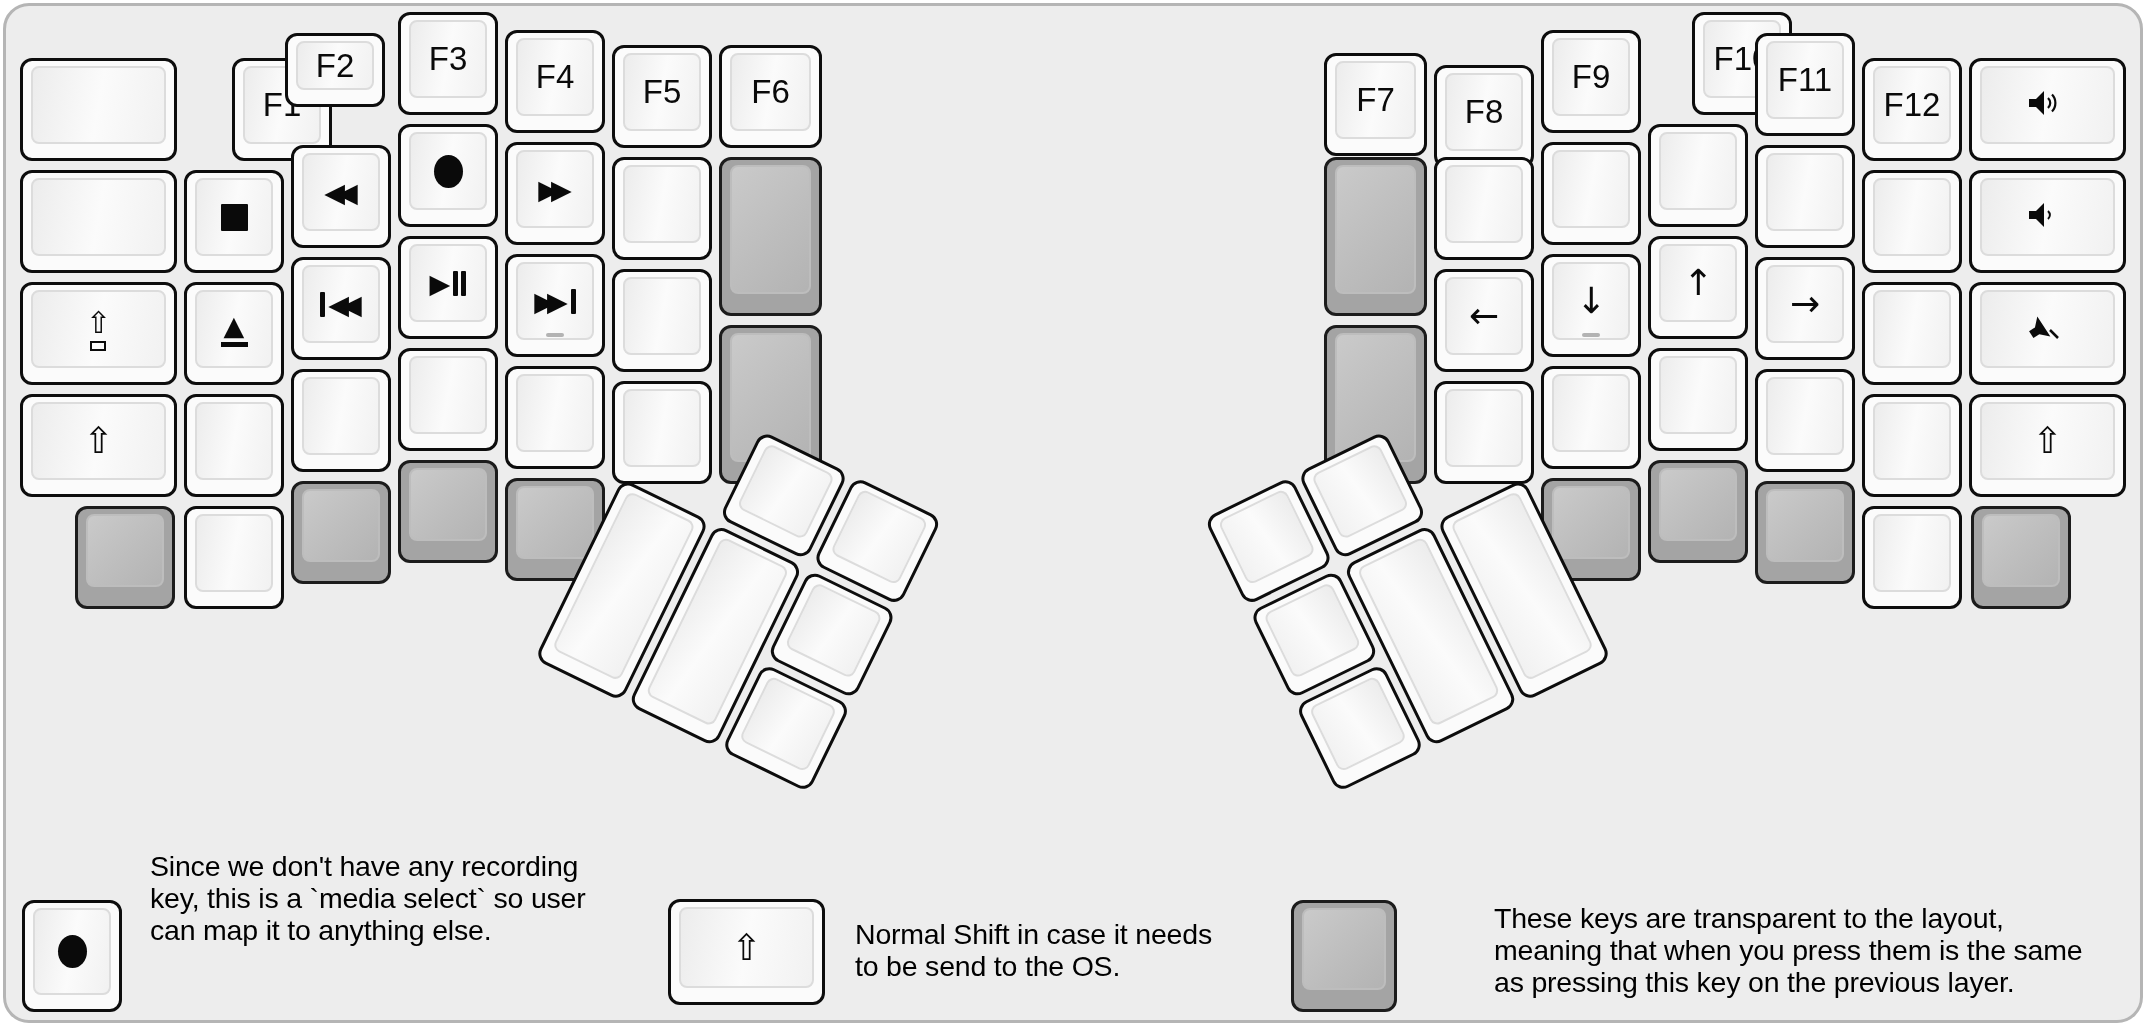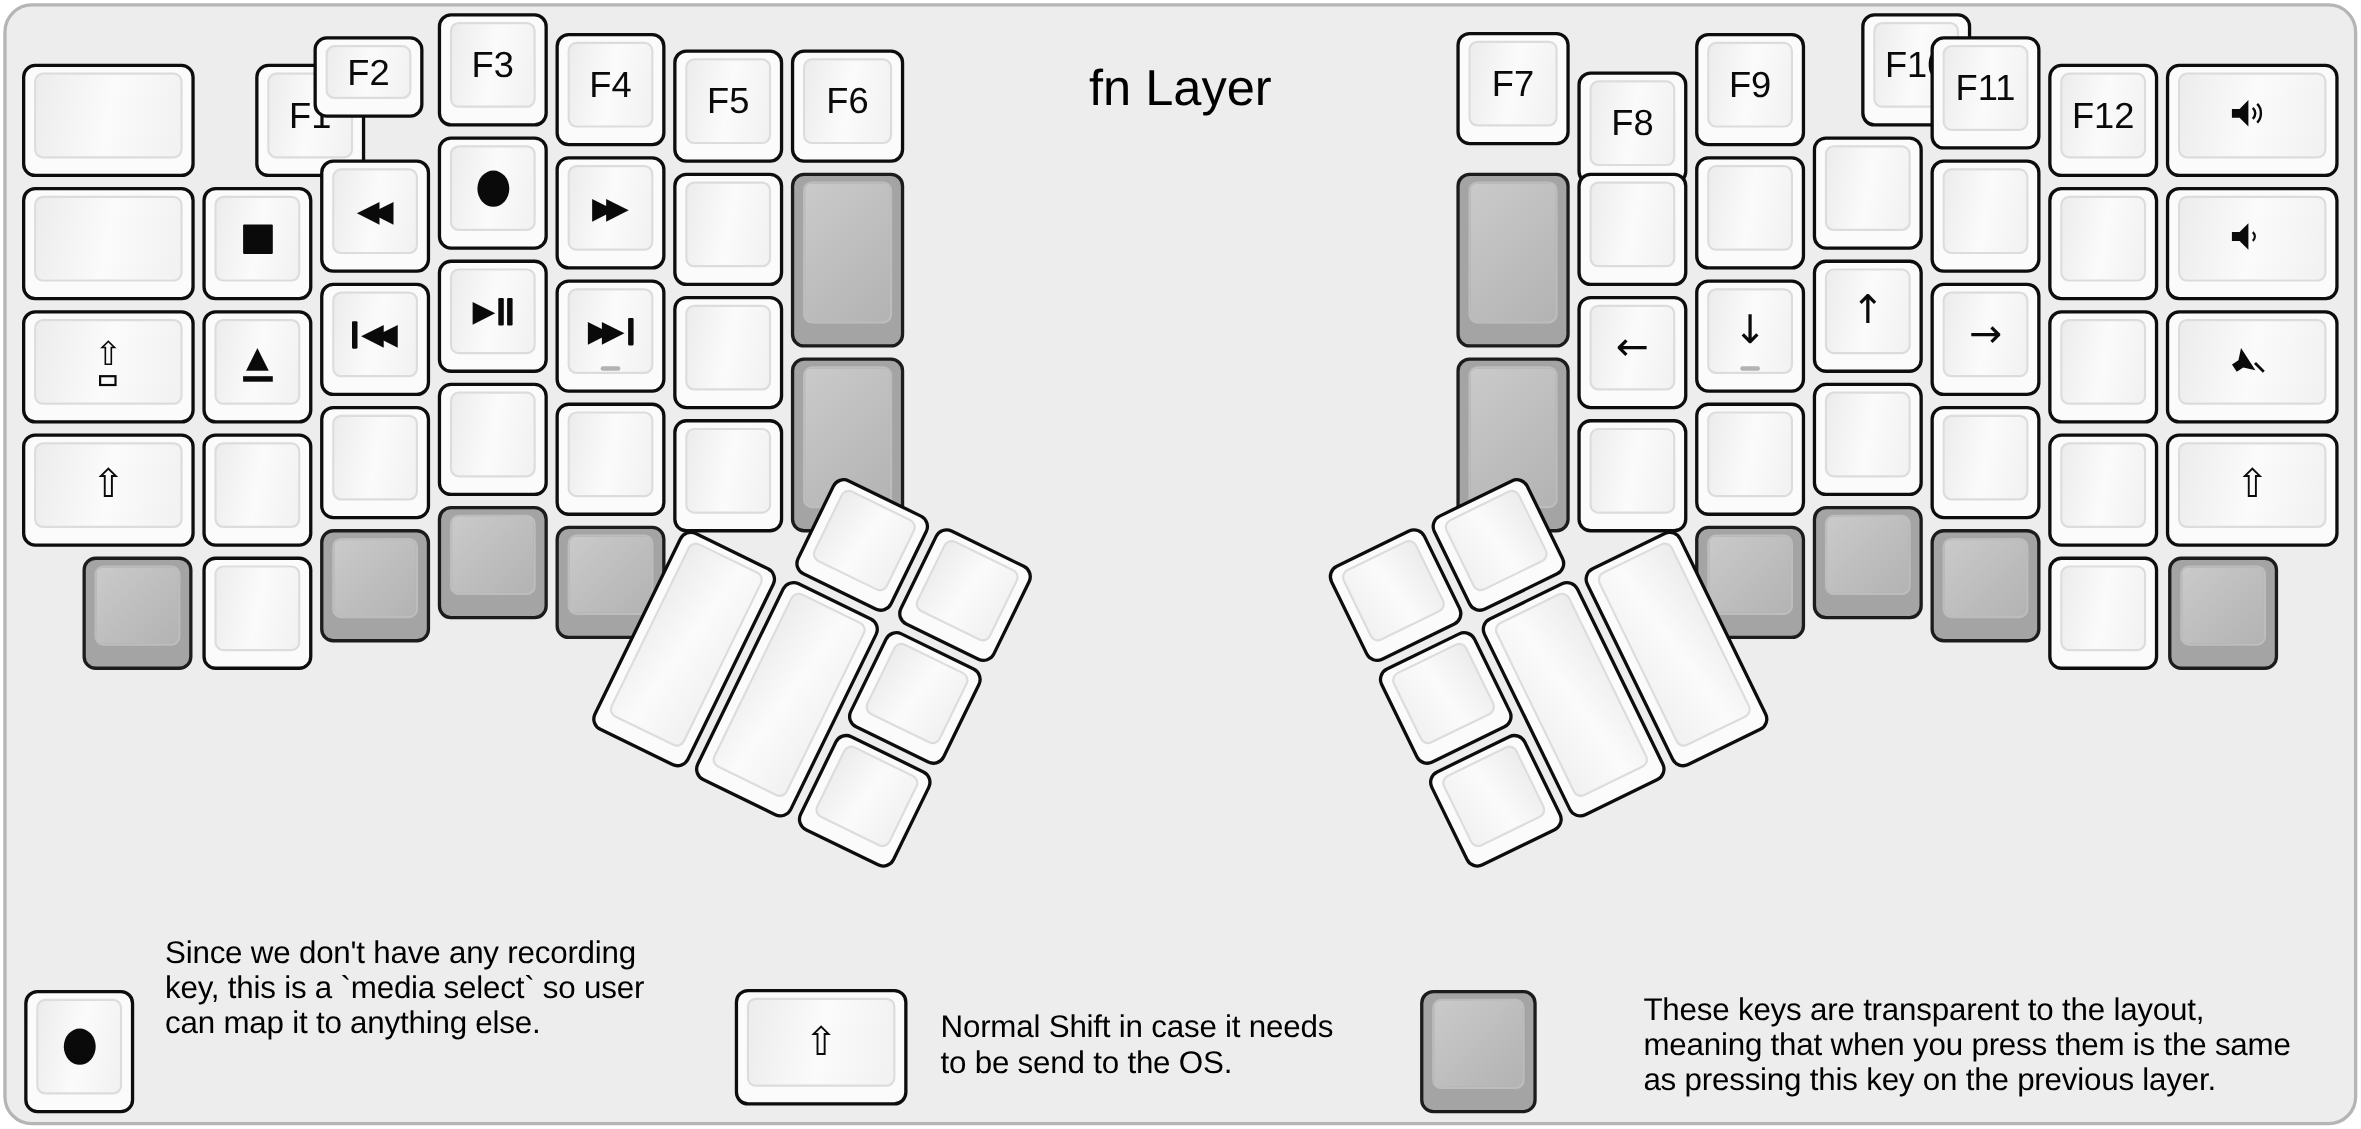--- a/index.html
+++ b/index.html
@@ -41,21 +41,20 @@
   
   .legend-text{position:absolute;font-size:28.5px;line-height:32px;color:#000;
         white-space:pre-line;letter-spacing:-0.2px;}
   svg .fill{fill:#0a0a0a;}
 </style>
 </head>
 <body>
 
 <div id="stage">
   <div id="panel"></div>
-  <div id="layer-title">fn Layer</div>
   <div id="keys-left">
       <div class="key" style="left: 20px; top: 58px; width: 157px; height: 103px;">
         <div class="cap"></div>
       </div>
       <div class="key" style="left: 20px; top: 170px; width: 157px; height: 103px;">
         <div class="cap"></div>
       </div>
       <div class="key" style="left: 20px; top: 282px; width: 157px; height: 103px;">
         <div class="cap">
           <div class="icol">
@@ -190,21 +189,21 @@
         <div class="cap"></div>
       </div>
       <div class="key gray" style="left: 719px; top: 325px; width: 103px; height: 159px;">
         <div class="cap"></div>
       </div>
       <div class="key gray" style="left: 75px; top: 506px; width: 100px; height: 103px;">
         <div class="cap"></div>
       </div>
     </div>
   <div id="keys-right">
-      <div class="key" style="left: 1324px; top: 29px; width: 103px; height: 103px; padding-left: 48px;">
+      <div class="key" style="left: 1324px; top: 53px; width: 103px; height: 103px; padding-left: 48px;">
         <div class="cap">
           <span class="f-label">F7</span>
         </div>
       </div>
       <div class="key gray" style="left: 1324px; top: 157px; width: 103px; height: 159px;">
         <div class="cap"></div>
       </div>
       <div class="key gray" style="left: 1324px; top: 325px; width: 103px; height: 159px;">
         <div class="cap"></div>
       </div>

